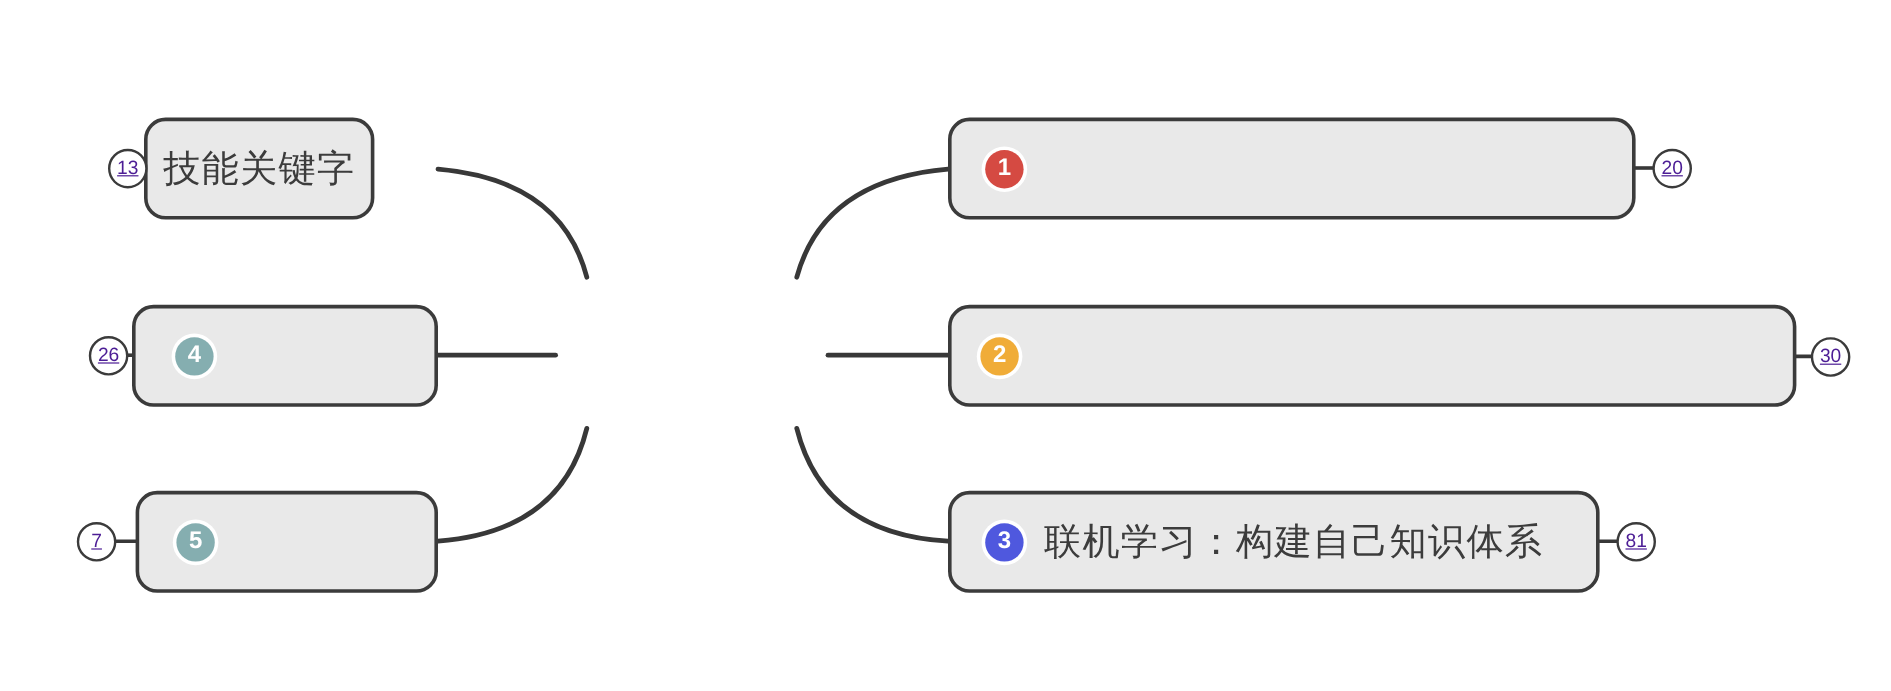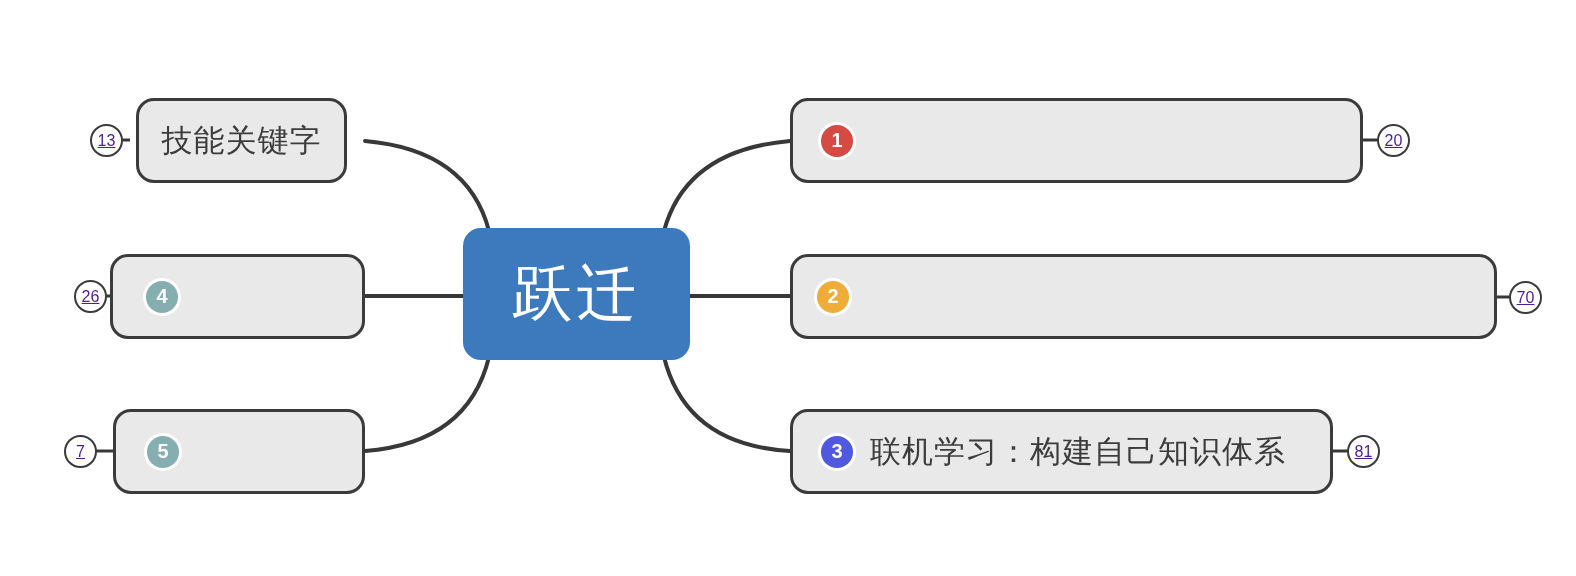--- a/index.html
+++ b/index.html
@@ -37,21 +37,21 @@
 
   .count-badge {
     position:absolute; box-sizing:border-box;
     width:33px; height:33px; border-radius:50%;
     background:#ffffff; border:2.5px solid #3b3b3b;
     display:flex; align-items:center; justify-content:center;
     color:#4c1d95; font-size:16px; letter-spacing:0; z-index:3;text-decoration:underline;
   }
 
   
-  #t-skill   { left:136px; top:98px;  width:211px; height:85px; }
+  #t-skill   { left:120px; top:98px;  width:192px; height:85px; }
   #t-pjsw    { left:110px; top:254px; width:255px; height:85px; padding-left:33px; gap:24px; }
   #t-nzxl    { left:113px; top:409px; width:252px; height:85px; padding-left:31px; gap:24px; }
   #t-anxiang { left:790px; top:98px;  width:573px; height:85px; padding-left:28px; gap:17px; }
   #t-zhanlue { left:790px; top:254px; width:707px; height:85px; padding-left:24px; gap:17px; }
   #t-lianji  { left:790px; top:409px; width:543px; height:85px; padding-left:28px; gap:17px; }
 
   #b-13 { left:90px;   top:124px; }
   #b-26 { left:62px;   top:280px;margin-left:12px; }
   #b-7  { left:64px;   top:435px; }
   #b-20 { left:1377px; top:124px; }
@@ -73,23 +73,20 @@
     <path d="M 664 357 Q 686 445 790 451" fill="none" stroke="#383838" stroke-width="4" stroke-linecap="round"></path>
 
     <path d="M 120 140 L 130 140" stroke="#383838" stroke-width="3"></path>
     <path d="M 92 296 L 112 296" stroke="#383838" stroke-width="3"></path>
     <path d="M 94 451 L 115 451" stroke="#383838" stroke-width="3"></path>
     <path d="M 1361 140 L 1379 140" stroke="#383838" stroke-width="3"></path>
     <path d="M 1495 297 L 1511 297" stroke="#383838" stroke-width="3"></path>
     <path d="M 1331 451 L 1349 451" stroke="#383838" stroke-width="3"></path>
   </svg>
 
-  <div class="central" style="background: rgb(61, 122, 189);">
-    <span class="label">跃迁</span>
-  </div>
 
   <div class="topic centered" id="t-skill">
     <span class="label">技能关键字</span>
   </div>
   <div class="count-badge" id="b-13">13</div>
 
   <div class="topic" id="t-pjsw">
     <span class="marker" style="background: rgb(133, 174, 176);">4</span>
   </div>
   <div class="count-badge" id="b-26">26</div>
@@ -100,21 +97,21 @@
   <div class="count-badge" id="b-7">7</div>
 
   <div class="topic" id="t-anxiang">
     <span class="marker" style="background: rgb(213, 74, 66);">1</span>
   </div>
   <div class="count-badge" id="b-20">20</div>
 
   <div class="topic" id="t-zhanlue">
     <span class="marker" style="background: rgb(240, 172, 56);">2</span>
   </div>
-  <div class="count-badge" id="b-40">70</div>
+  <div class="count-badge" id="b-40">30</div>
 
   <div class="topic" id="t-lianji">
     <span class="marker" style="background: rgb(79, 88, 222);">3</span>
     <span class="label">联机学习：构建自己知识体系</span>
   </div>
   <div class="count-badge" id="b-81">81</div>
 
 </div>
 
 </body></html>

